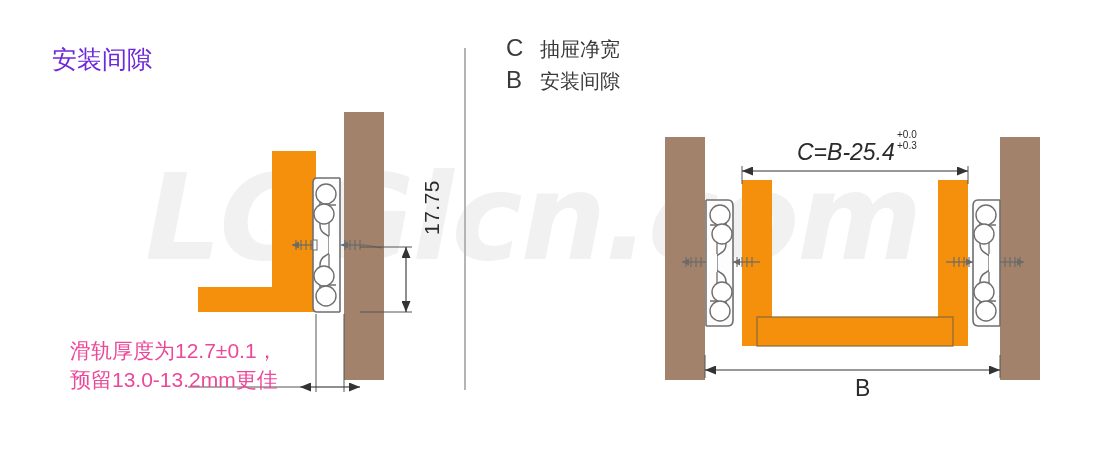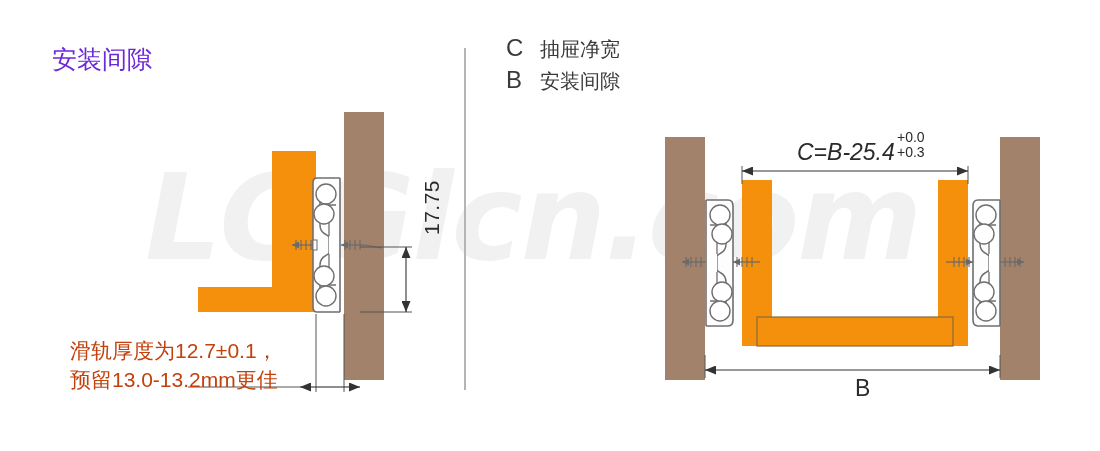--- a/index.html
+++ b/index.html
@@ -53,41 +53,41 @@
     display: inline-block;
     font-size: 24px;
   }
   .legend-desc {
     font-size: 20px;
   }
   #note-block {
     left: 70px;
     top: 338px;
     font-size: 21px;
-    color: #c2410c;
+    color: #ec4899;
   }
   .note-line { display: block; height: 29px; }
   #dim-1775 {
     left: 419px;
     top: 235px;
     font-size: 21px;
     transform: rotate(-90deg);
     transform-origin: left top;
     letter-spacing: 0.5px;
   }
   #dim-c-label {
     left: 797px;
     top: 138px;
     font-size: 23px;
     font-style: italic;
   }
   #dim-c-tol {
     left: 897px;
     top: 130px;
-    font-size: 14px;
+    font-size: 10px;
     line-height: 1.08;
   }
   #dim-b-label {
     left: 855px;
     top: 374px;
     font-size: 23px;
   }
   .wm {
     position: absolute;
     color: #f1f1f1;

